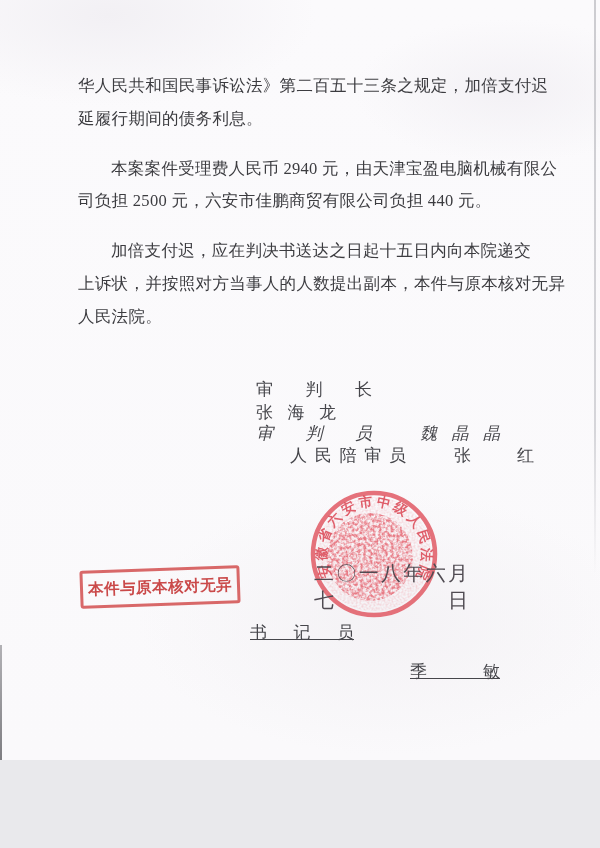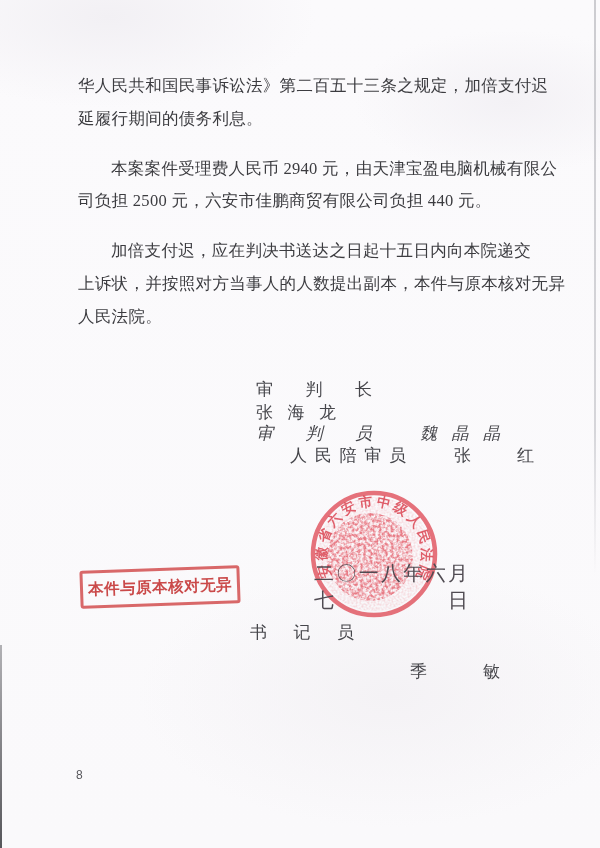--- a/index.html
+++ b/index.html
@@ -1,18 +1,18 @@
 <!DOCTYPE html>
 <html><head>
 <meta charset="utf-8">
 <style>
   html,body{margin:0;padding:0;background:#e9e9ec;}
   .page{
     position:relative;
-    width:600px;height:848px;
+    width:600px;height:760px;
     margin:0 auto;
     overflow:hidden;
     font-family:"Liberation Serif", serif;
     background:
       radial-gradient(ellipse 320px 140px at 18% 2%, #f2f0f4 0%, rgba(242,240,244,0) 65%),
       radial-gradient(ellipse 420px 220px at 65% 82%, #f4f2f5 0%, rgba(244,242,245,0) 60%),
       radial-gradient(ellipse 260px 120px at 85% 12%, #f3f1f5 0%, rgba(243,241,245,0) 60%),
       linear-gradient(#fbfafc, #faf9fb);
   }
 
@@ -66,21 +66,21 @@
     display:flex;align-items:center;justify-content:center;
     color:rgba(198,58,58,.92);
     font-size:15.5px;font-weight:bold;letter-spacing:.5px;
     z-index:3;
   }
 
   
   .clerk-row{
     position:absolute;left:250px;top:621px;width:250px;
     display:flex;justify-content:space-between;
-    font-size:17px;color:#46464b;z-index:4;
+    font-size:17px;color:#46464b;z-index:4;text-decoration:underline;
   }
   .clerk-label{width:104px;text-align:justify;text-align-last:justify;}
   .clerk-name{width:90px;text-align:justify;text-align-last:justify;margin-top:39px;}
 
   .page-number{
     position:absolute;left:76px;top:768px;
     font-family:"Liberation Sans", sans-serif;
     font-size:12px;color:#57575c;
   }
 </style>

